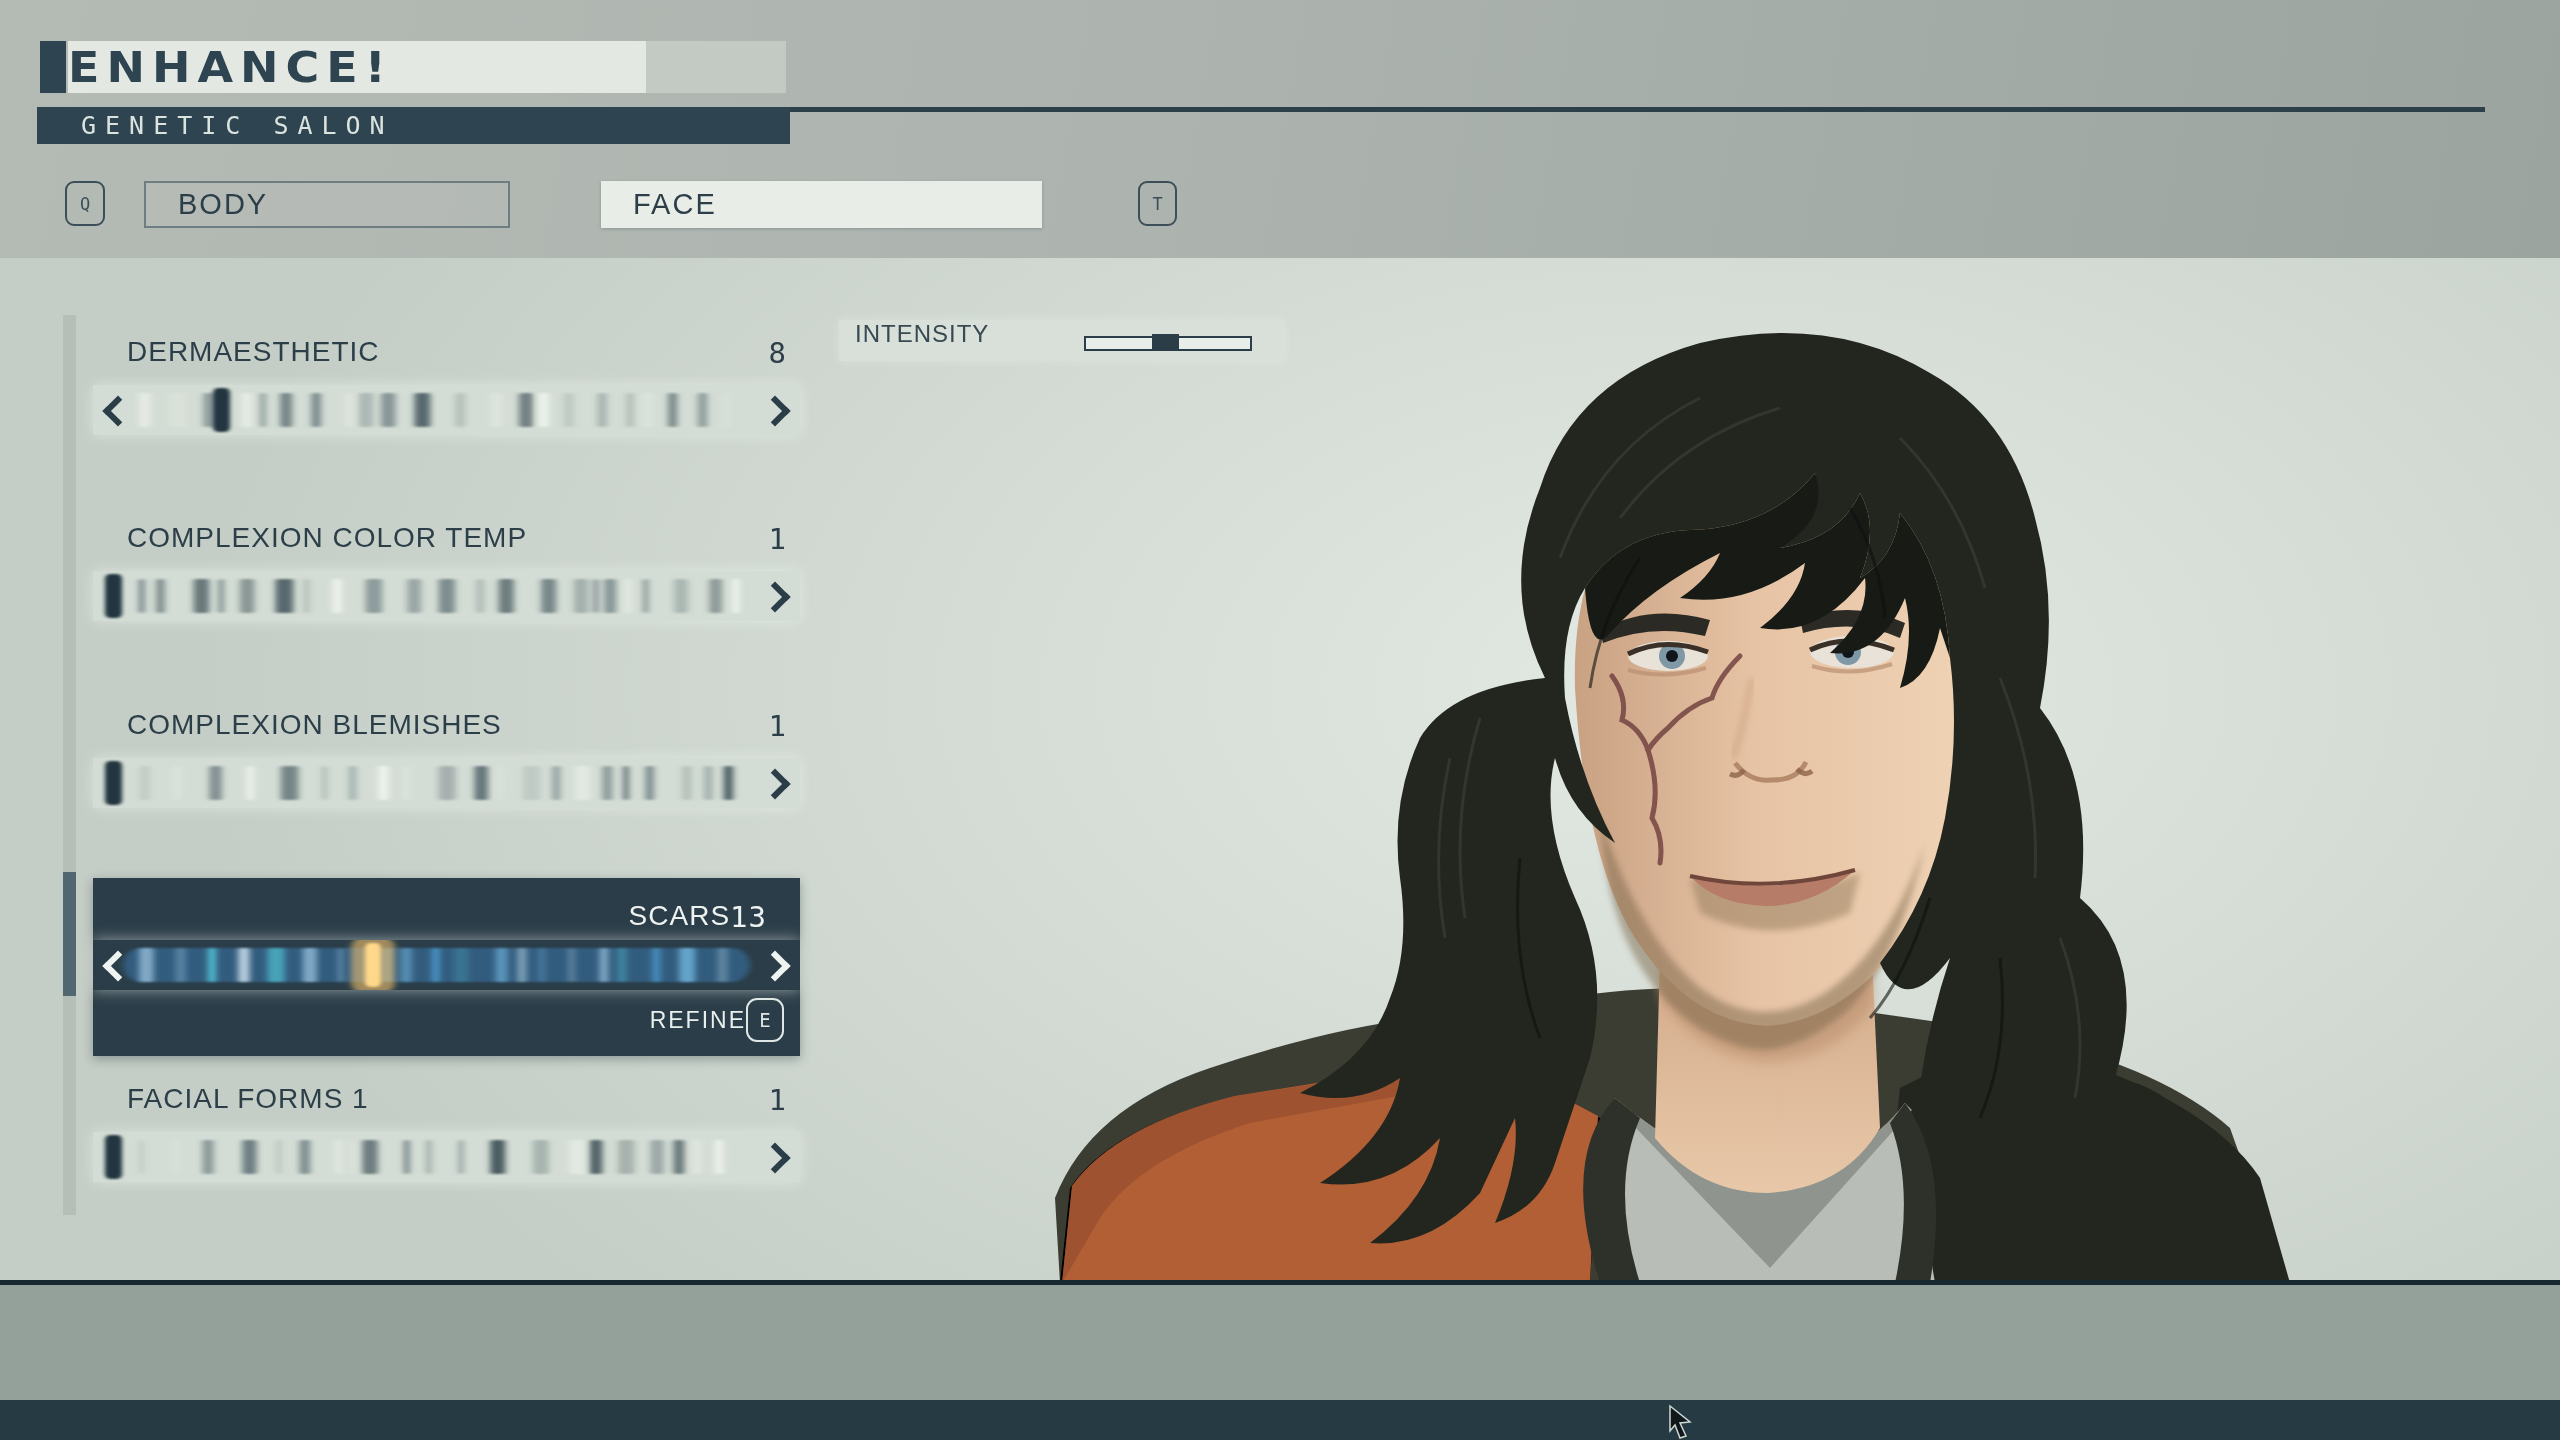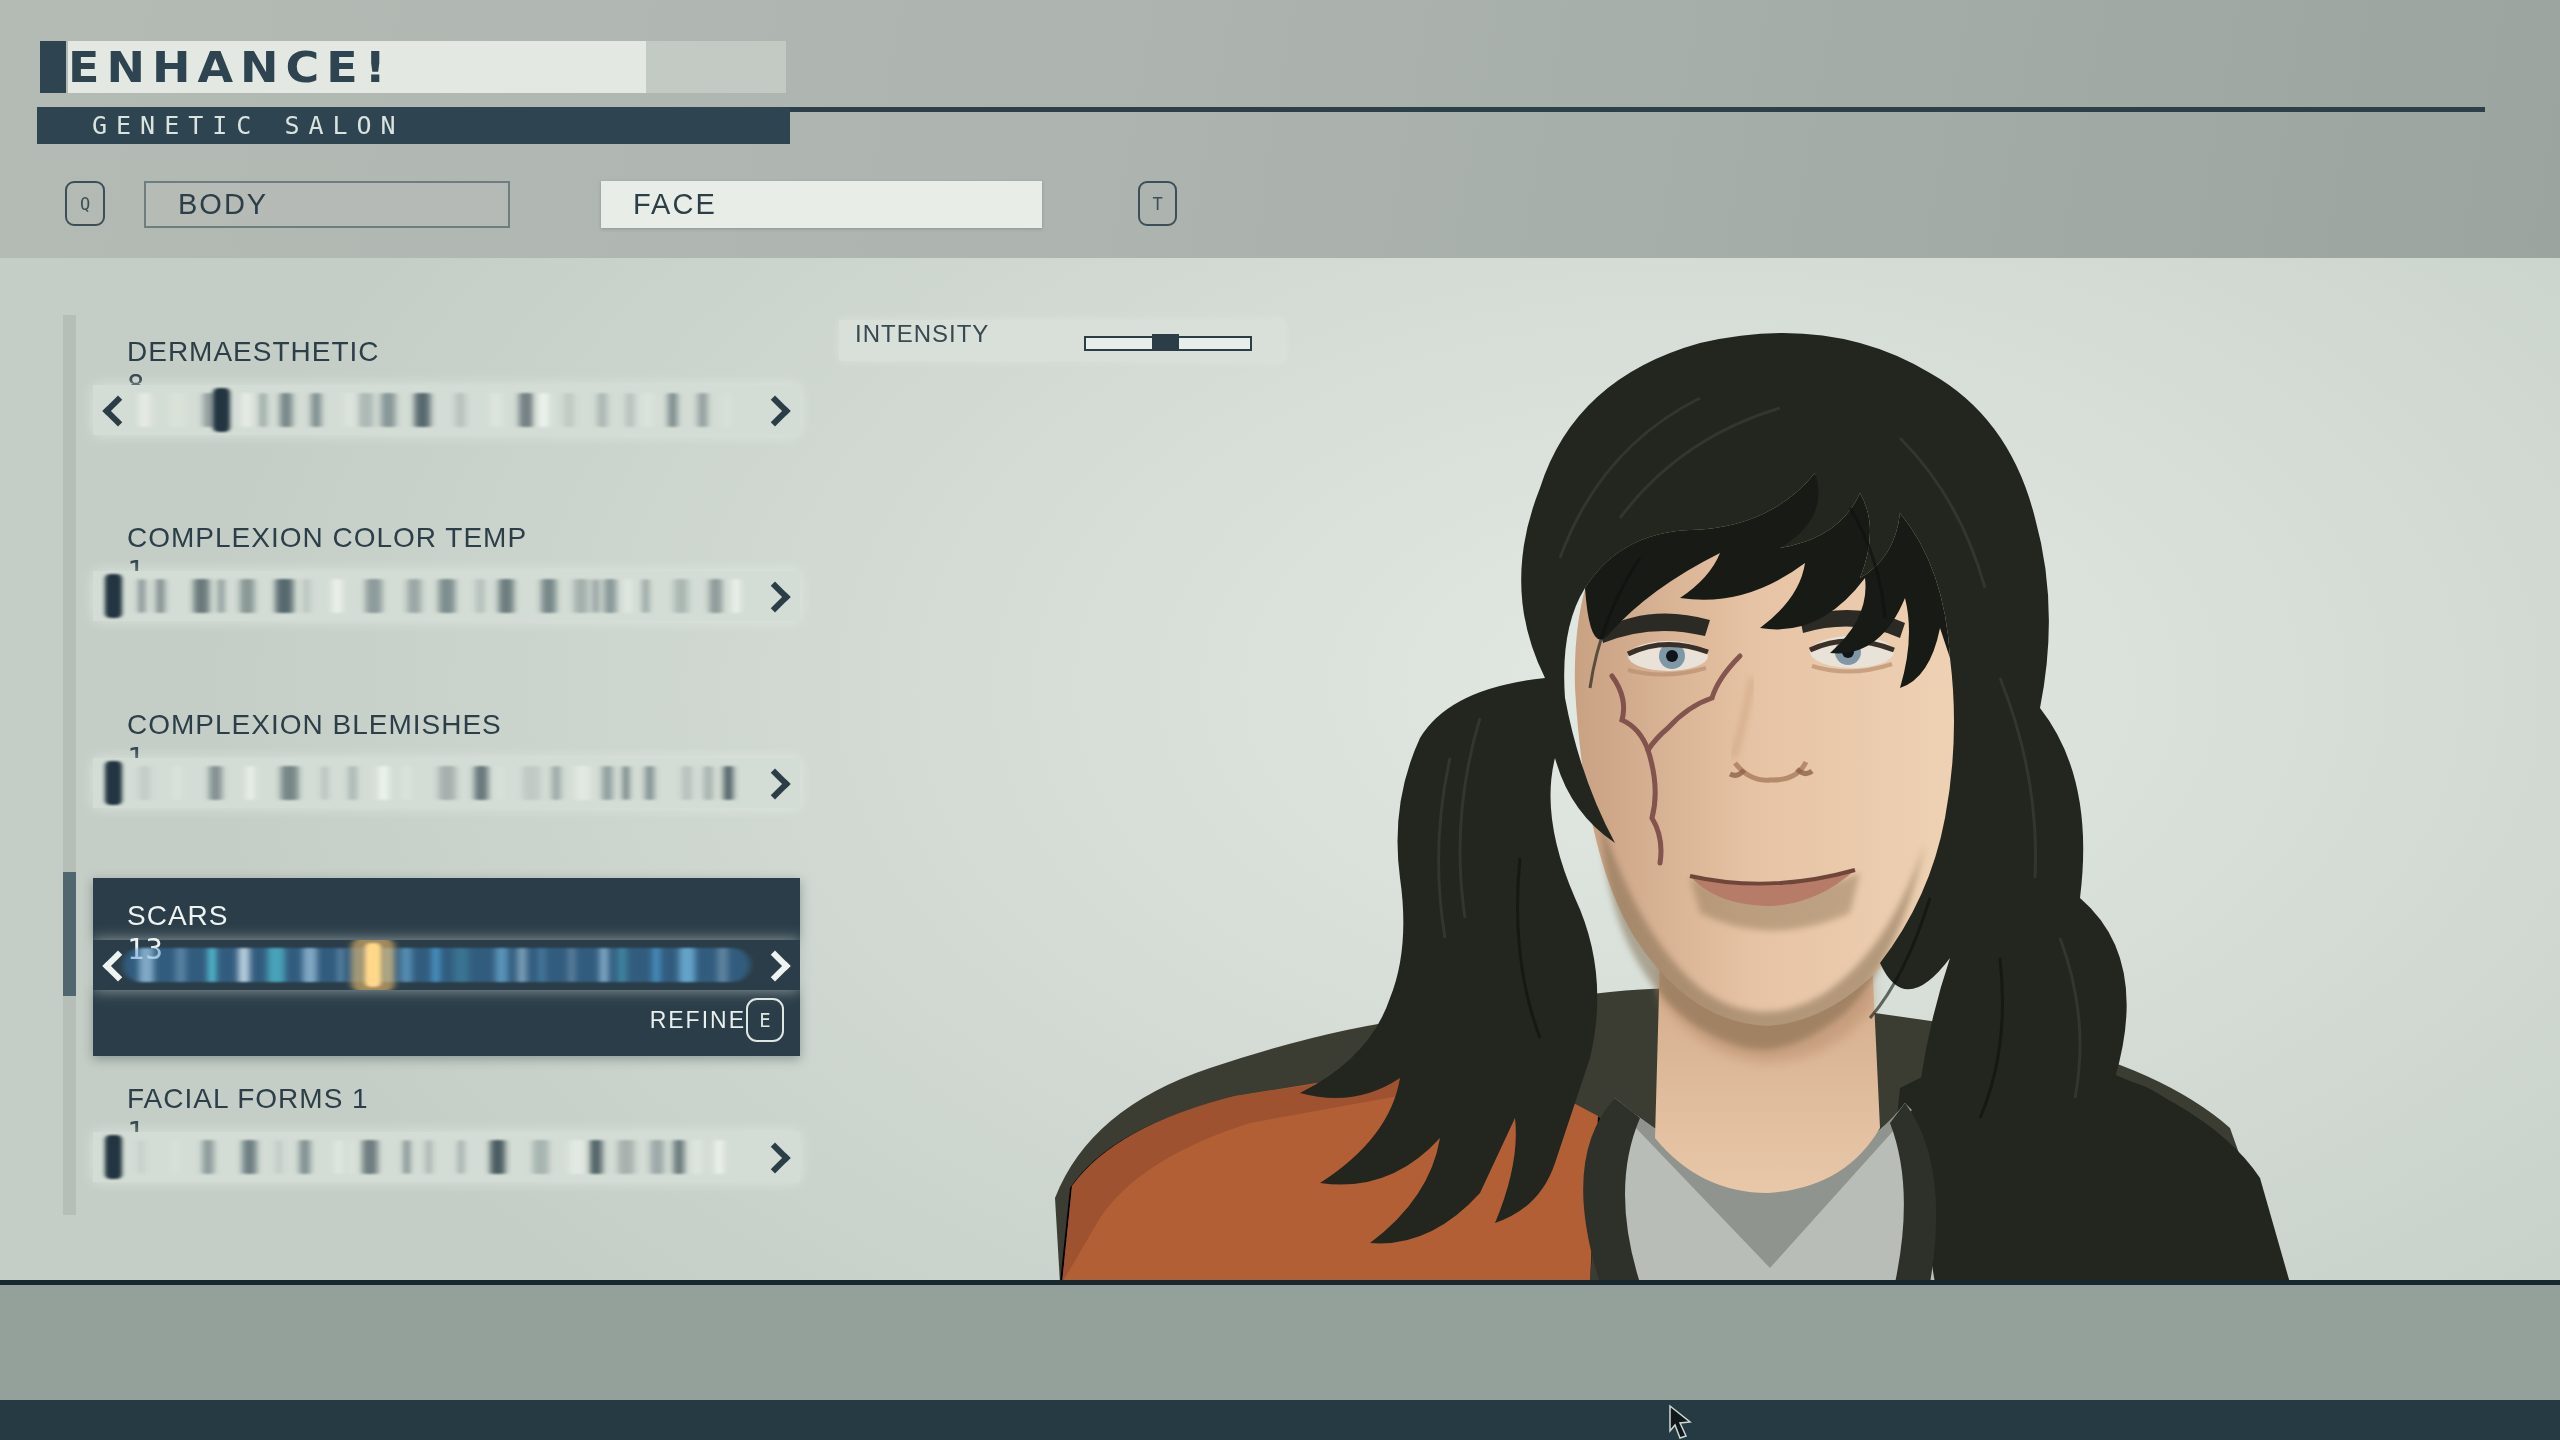--- a/index.html
+++ b/index.html
@@ -13,36 +13,36 @@
     background:radial-gradient(ellipse 1500px 900px at 66% 42%,#e3e9e3 0%,#d5ddd6 45%,#c4cdc6 100%);}
 
   
   .logo-accent{position:absolute;left:40px;top:41px;width:26px;height:52px;background:#2e4450;}
   .logo-box{position:absolute;left:68px;top:41px;width:578px;height:52px;background:#e3e8e2;
     display:flex;align-items:center;box-sizing:border-box;}
   .logo-ext{position:absolute;left:646px;top:41px;width:140px;height:52px;background:#c3cac4;}
   .logo-text{font-size:46px;font-weight:bold;color:#2e4450;letter-spacing:7px;
     transform:scaleY(.92);font-family:"DejaVu Sans",sans-serif;}
   .genetic-bar{position:absolute;left:37px;top:107px;width:753px;height:37px;background:#2e4450;
-    display:flex;align-items:center;padding-left:55px;box-sizing:border-box;}
+    display:flex;align-items:center;padding-left:44px;box-sizing:border-box;}
   .genetic-text{font-size:25px;color:#dbe3df;letter-spacing:9px;font-family:"DejaVu Sans Mono",monospace;}
   .header-line{position:absolute;left:790px;top:107px;width:1695px;height:5px;background:#2c4049;}
 
   
   .key-badge{position:absolute;box-sizing:border-box;border:2px solid #3c4f58;border-radius:9px;
     display:flex;align-items:center;justify-content:center;color:#3c4f58;
     font-family:"DejaVu Sans Mono",monospace;}
   .tab{position:absolute;top:181px;height:47px;box-sizing:border-box;display:flex;align-items:center;
     padding-left:32px;font-size:29px;color:#2c3f49;letter-spacing:2px;}
   .tab-body{left:144px;width:366px;border:2px solid #6e7d7f;background:rgba(255,255,255,0.04);}
   .tab-face{left:601px;width:441px;background:#e9ede8;box-shadow:0 1px 3px rgba(40,60,70,.25);}
 
   
   .row-label{position:absolute;left:127px;width:660px;display:flex;justify-content:space-between;
-    font-size:28px;color:#2c3f49;letter-spacing:1px;flex-direction:column;}
+    font-size:28px;color:#2c3f49;letter-spacing:1px;}
   .row-label .val{font-family:"DejaVu Sans Mono",monospace;font-size:29px;}
   .slider{position:absolute;left:93px;width:707px;height:50px;background:#d4ddd5;
     box-shadow:0 0 14px rgba(240,246,240,.55);}
   .slider.dark{background:transparent;}
   .slider svg{position:absolute;left:0;top:0;}
   .chev{position:absolute;top:15px;width:16px;height:16px;border-style:solid;border-color:#2b3e48;
     border-width:0;}
   .chev.right{right:14px;border-top-width:6px;border-right-width:6px;transform:rotate(45deg);}
   .chev.left{left:14px;border-top-width:6px;border-right-width:6px;transform:rotate(225deg);}
   .chev.light{border-color:#eef4f2;}

